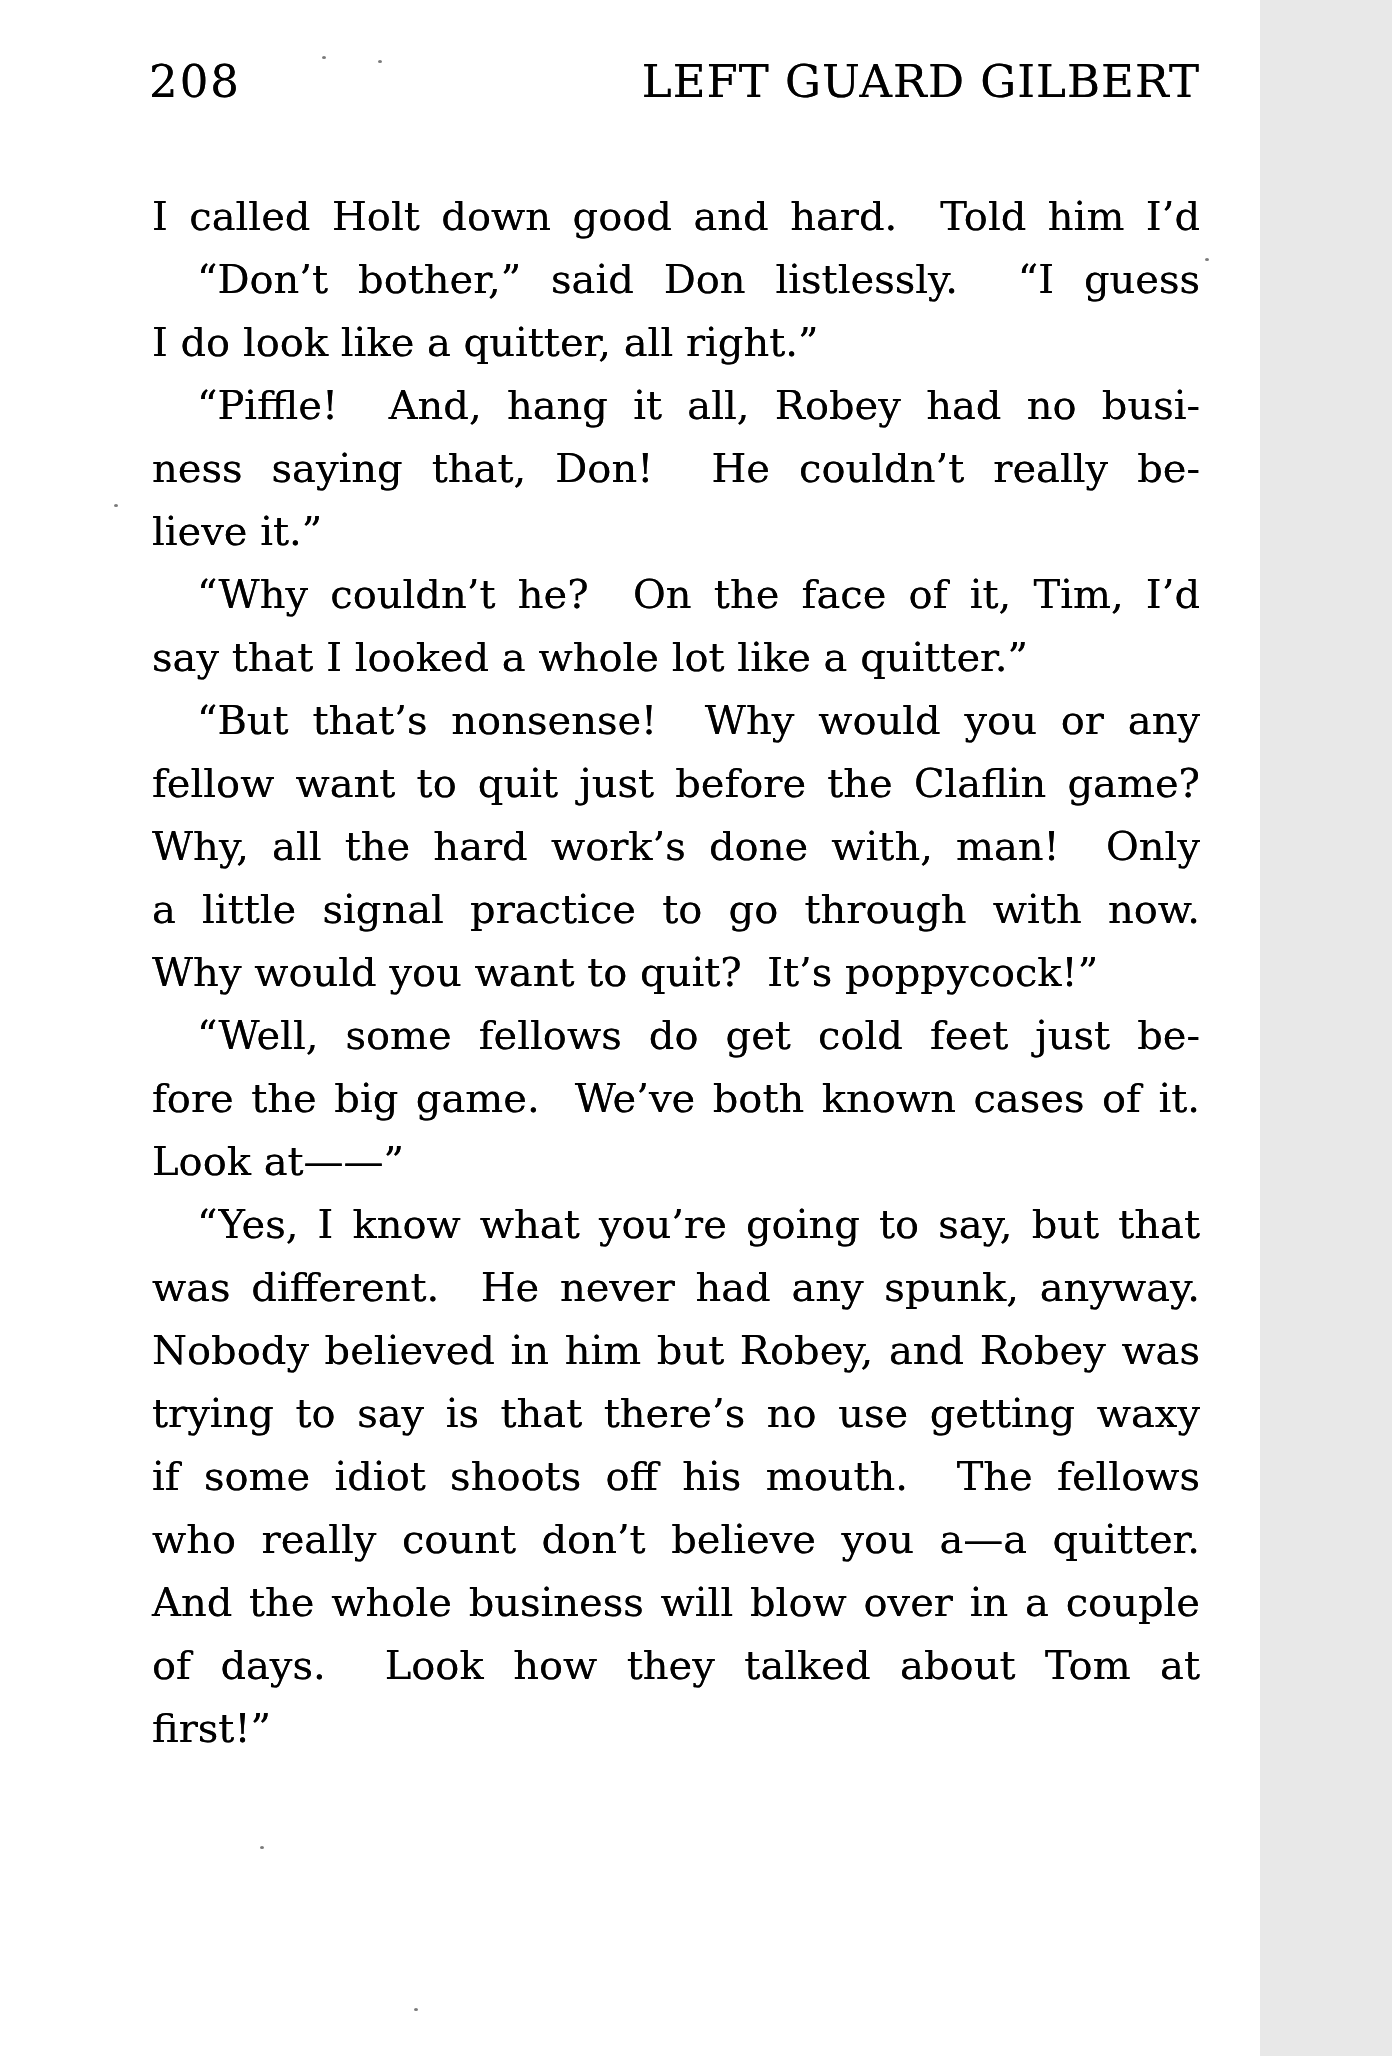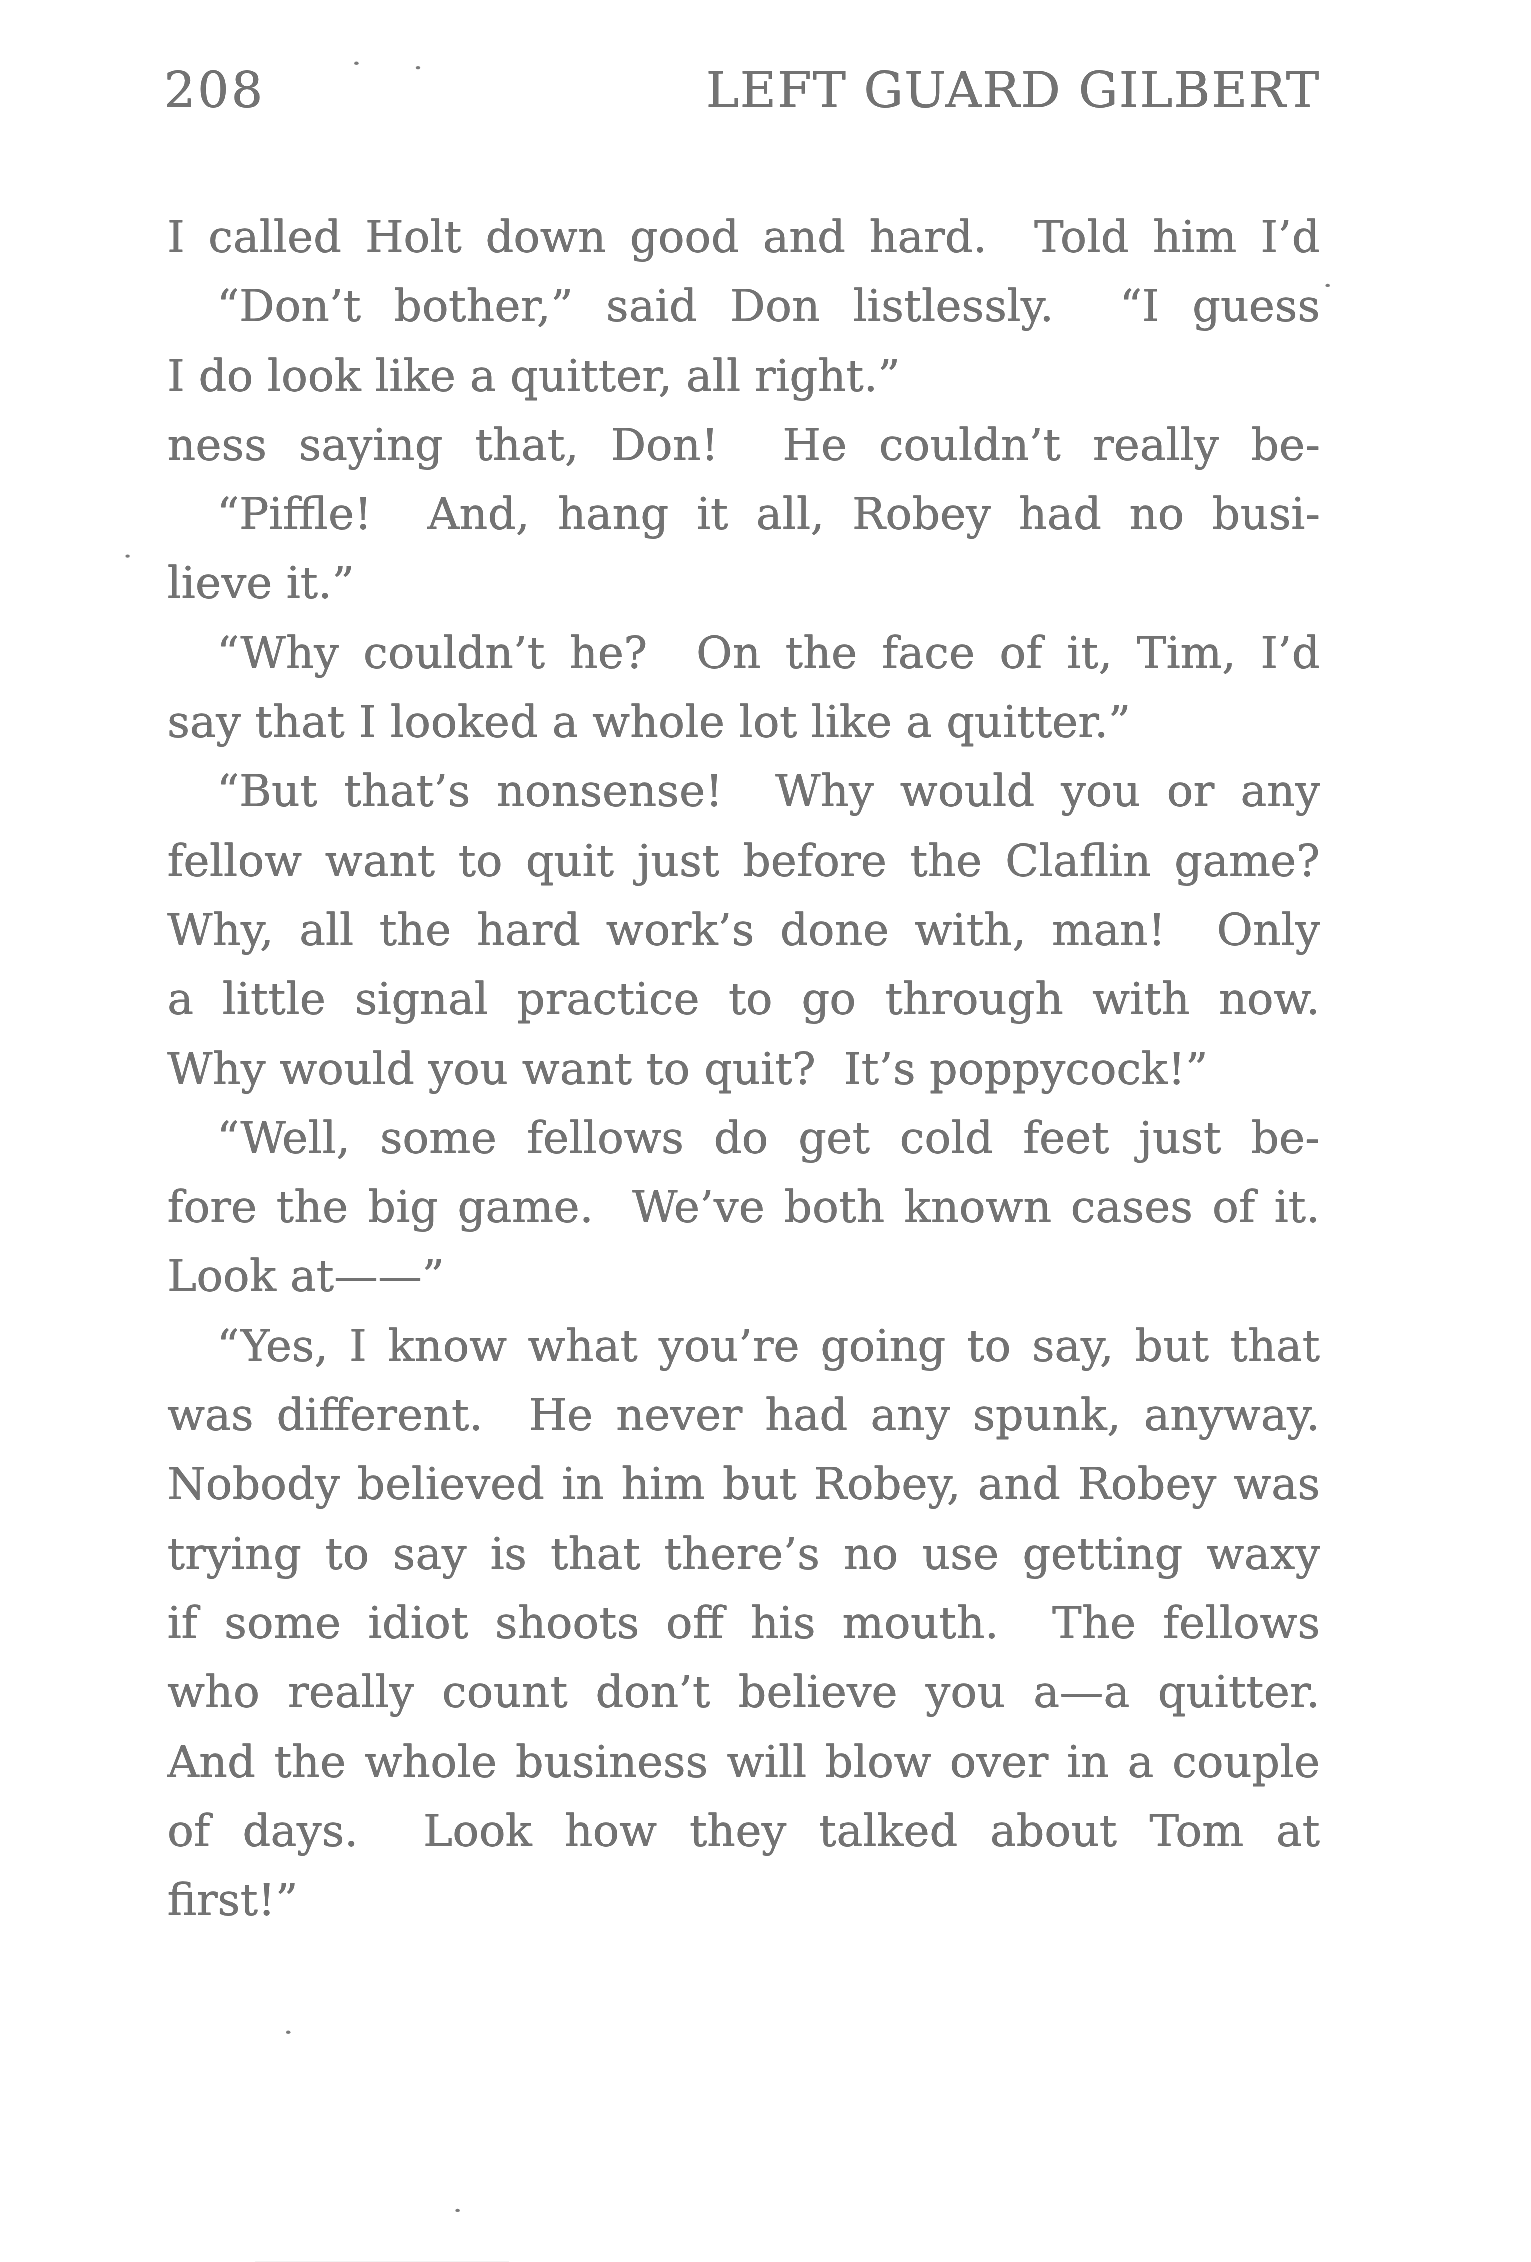--- a/index.html
+++ b/index.html
@@ -1,21 +1,21 @@
 <!DOCTYPE html>
 <html><head>
 <meta charset="utf-8">
 <style>
   html,body { margin:0; padding:0; background:#e8e8e8; }
   .page {
     position:relative;
-    width:1392px; height:2056px;
+    width:1260px; height:2056px;
     background:#ffffff;
     font-family:"DejaVu Serif", serif;
-    color:#737373;
+    color:#000000;
     overflow:hidden;
     text-shadow:0 0 0.6px rgba(10,10,10,0.85);
   }
   .running-header {
     position:absolute; left:152px; top:57px;
     width:1048px; height:50px; line-height:50px;
     font-size:45px;
   }
   .page-num {
     position:absolute; left:-3px; top:0;
@@ -52,22 +52,22 @@
 
   <div class="running-header">
     <span class="page-num">208</span>
     <div class="head-title">LEFT GUARD GILBERT</div>
   </div>
 
   <div class="text-block">
       <div class="line just">I called Holt down good and hard.&nbsp; Told him I’d</div>
       <div class="line just indent">“Don’t bother,” said Don listlessly.&nbsp; “I guess</div>
       <div class="line">I do look like a quitter, all right.”</div>
+      <div class="line just indent">“Piffle!&nbsp; And, hang it all, Robey had no busi-</div>
       <div class="line just">ness saying that, Don!&nbsp; He couldn’t really be-</div>
-      <div class="line just indent">“Piffle!&nbsp; And, hang it all, Robey had no busi-</div>
       <div class="line">lieve it.”</div>
       <div class="line just indent">“Why couldn’t he?&nbsp; On the face of it, Tim, I’d</div>
       <div class="line">say that I looked a whole lot like a quitter.”</div>
       <div class="line just indent">“But that’s nonsense!&nbsp; Why would you or any</div>
       <div class="line just">fellow want to quit just before the Claflin game?</div>
       <div class="line just">Why, all the hard work’s done with, man!&nbsp; Only</div>
       <div class="line just">a little signal practice to go through with now.</div>
       <div class="line">Why would you want to quit?&nbsp; It’s poppycock!”</div>
       <div class="line just indent">“Well, some fellows do get cold feet just be-</div>
       <div class="line just">fore the big game.&nbsp; We’ve both known cases of it.</div>

